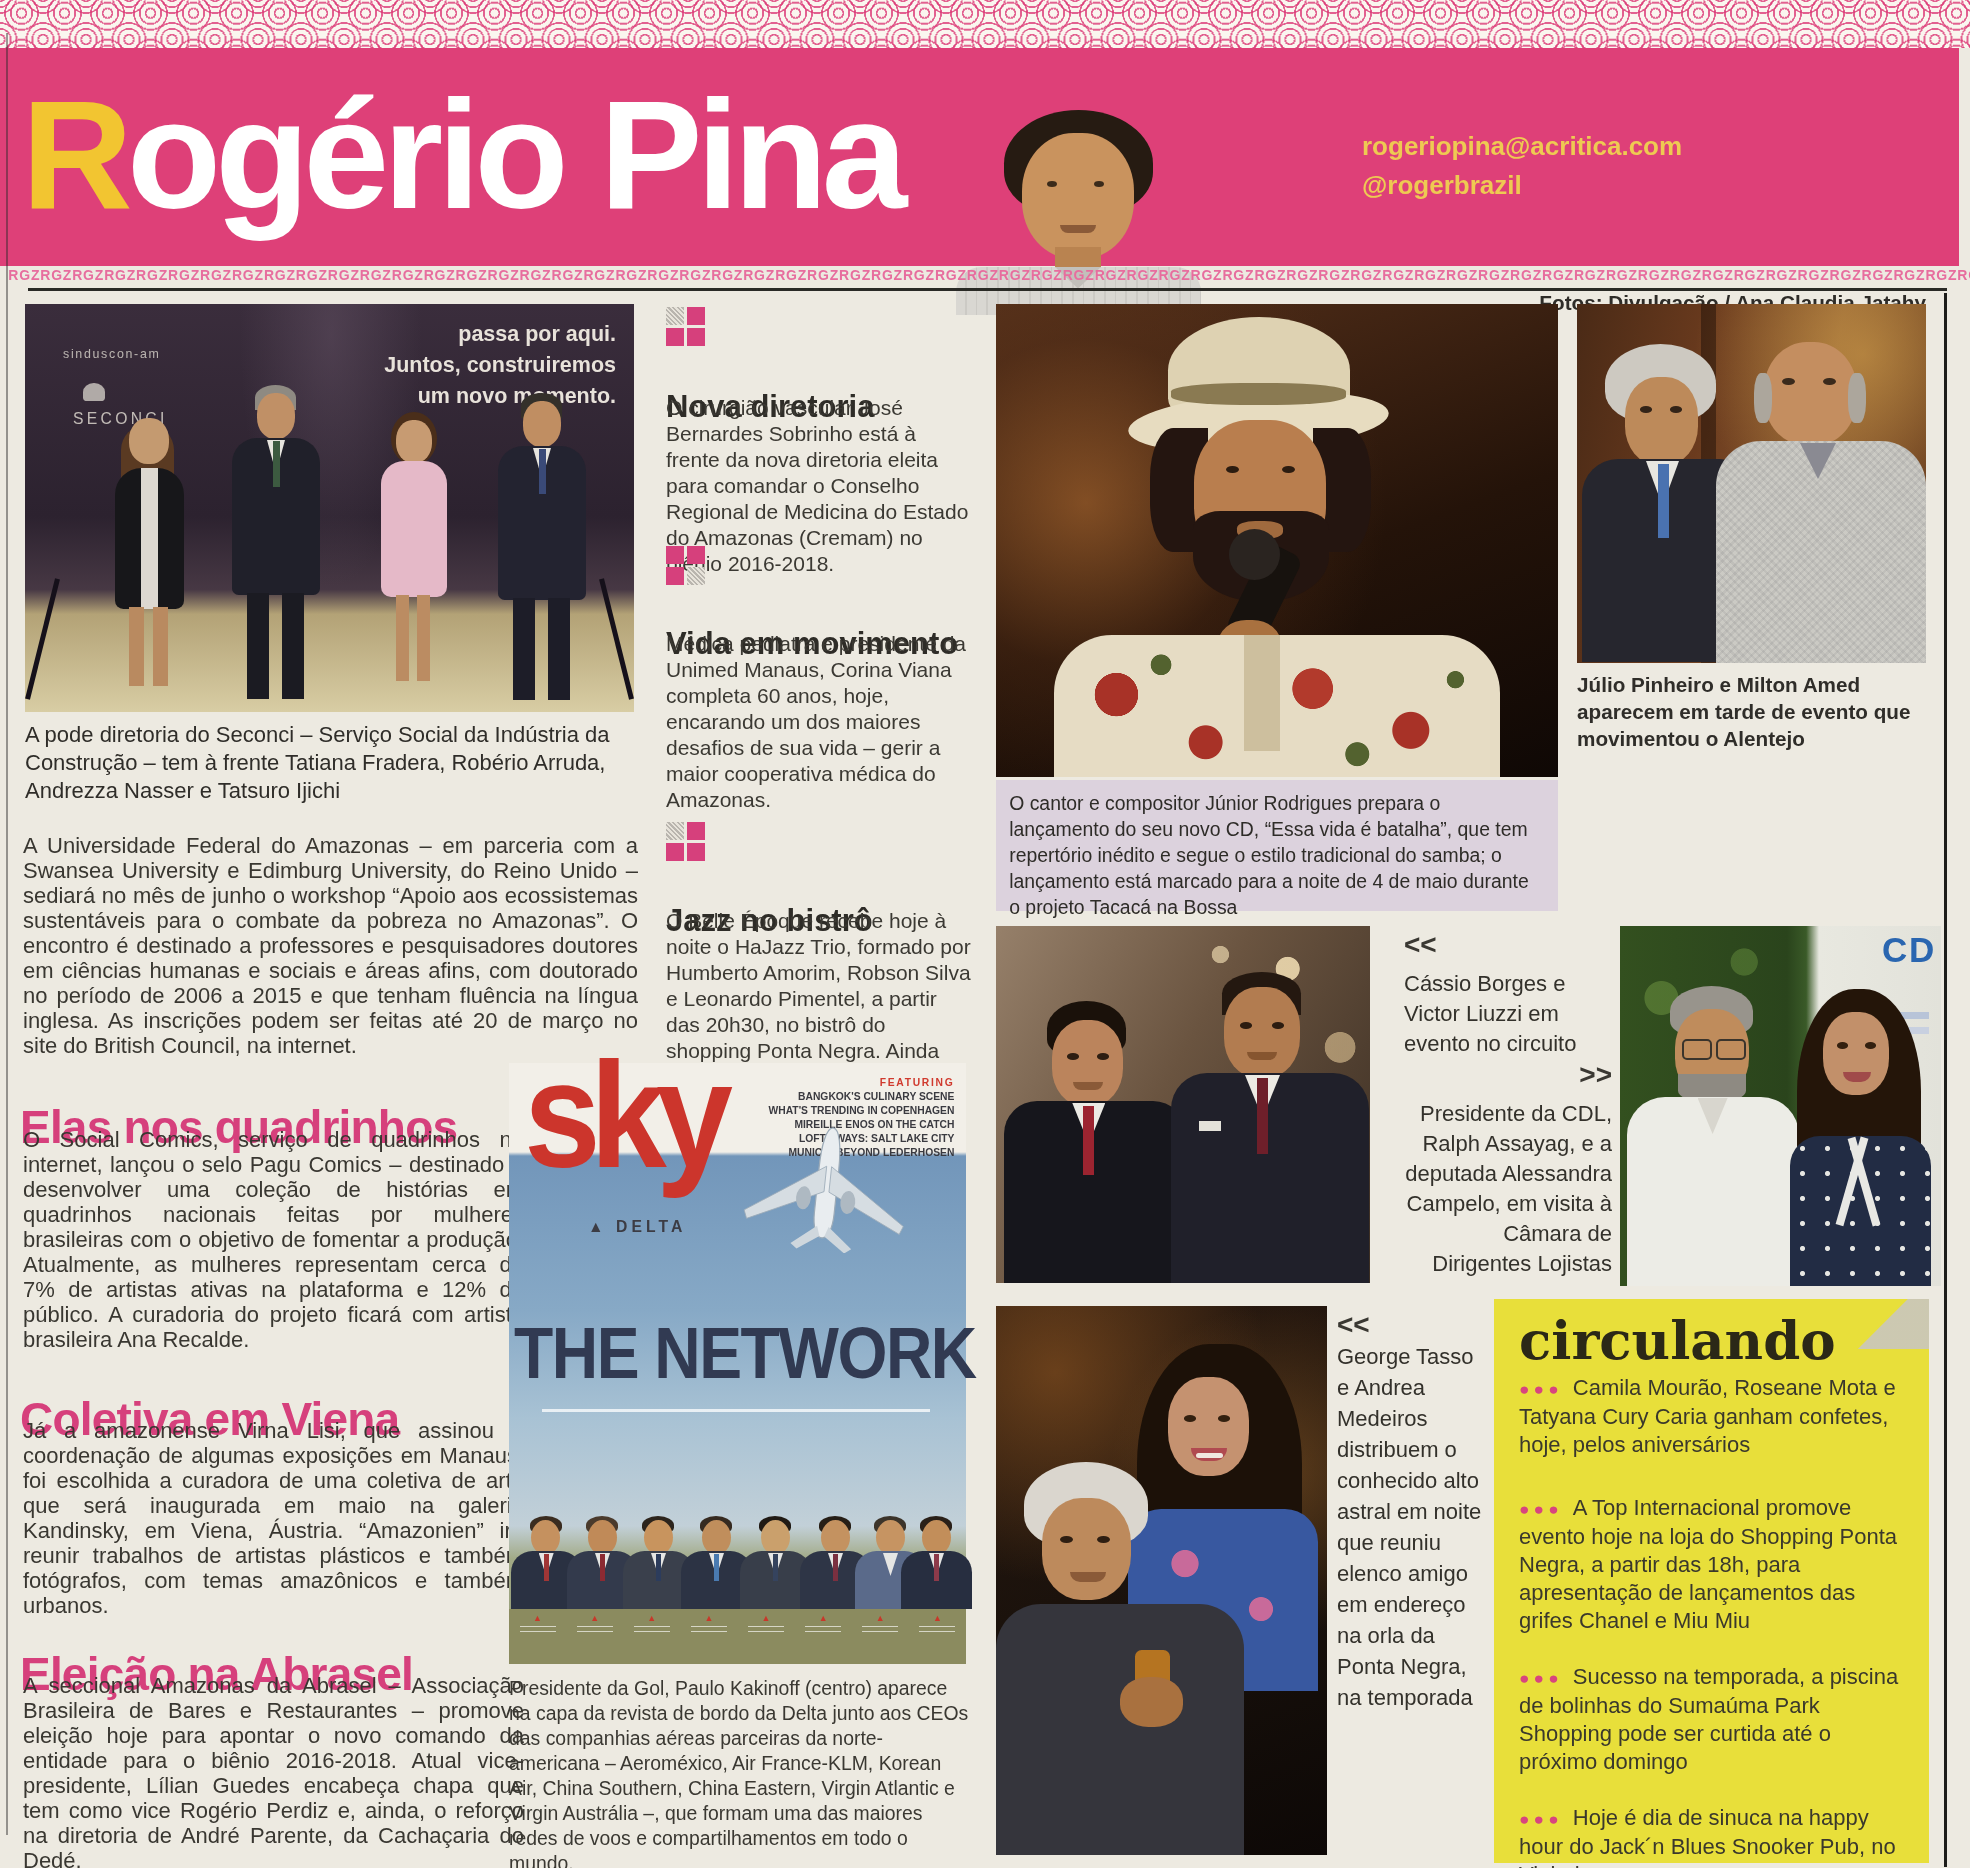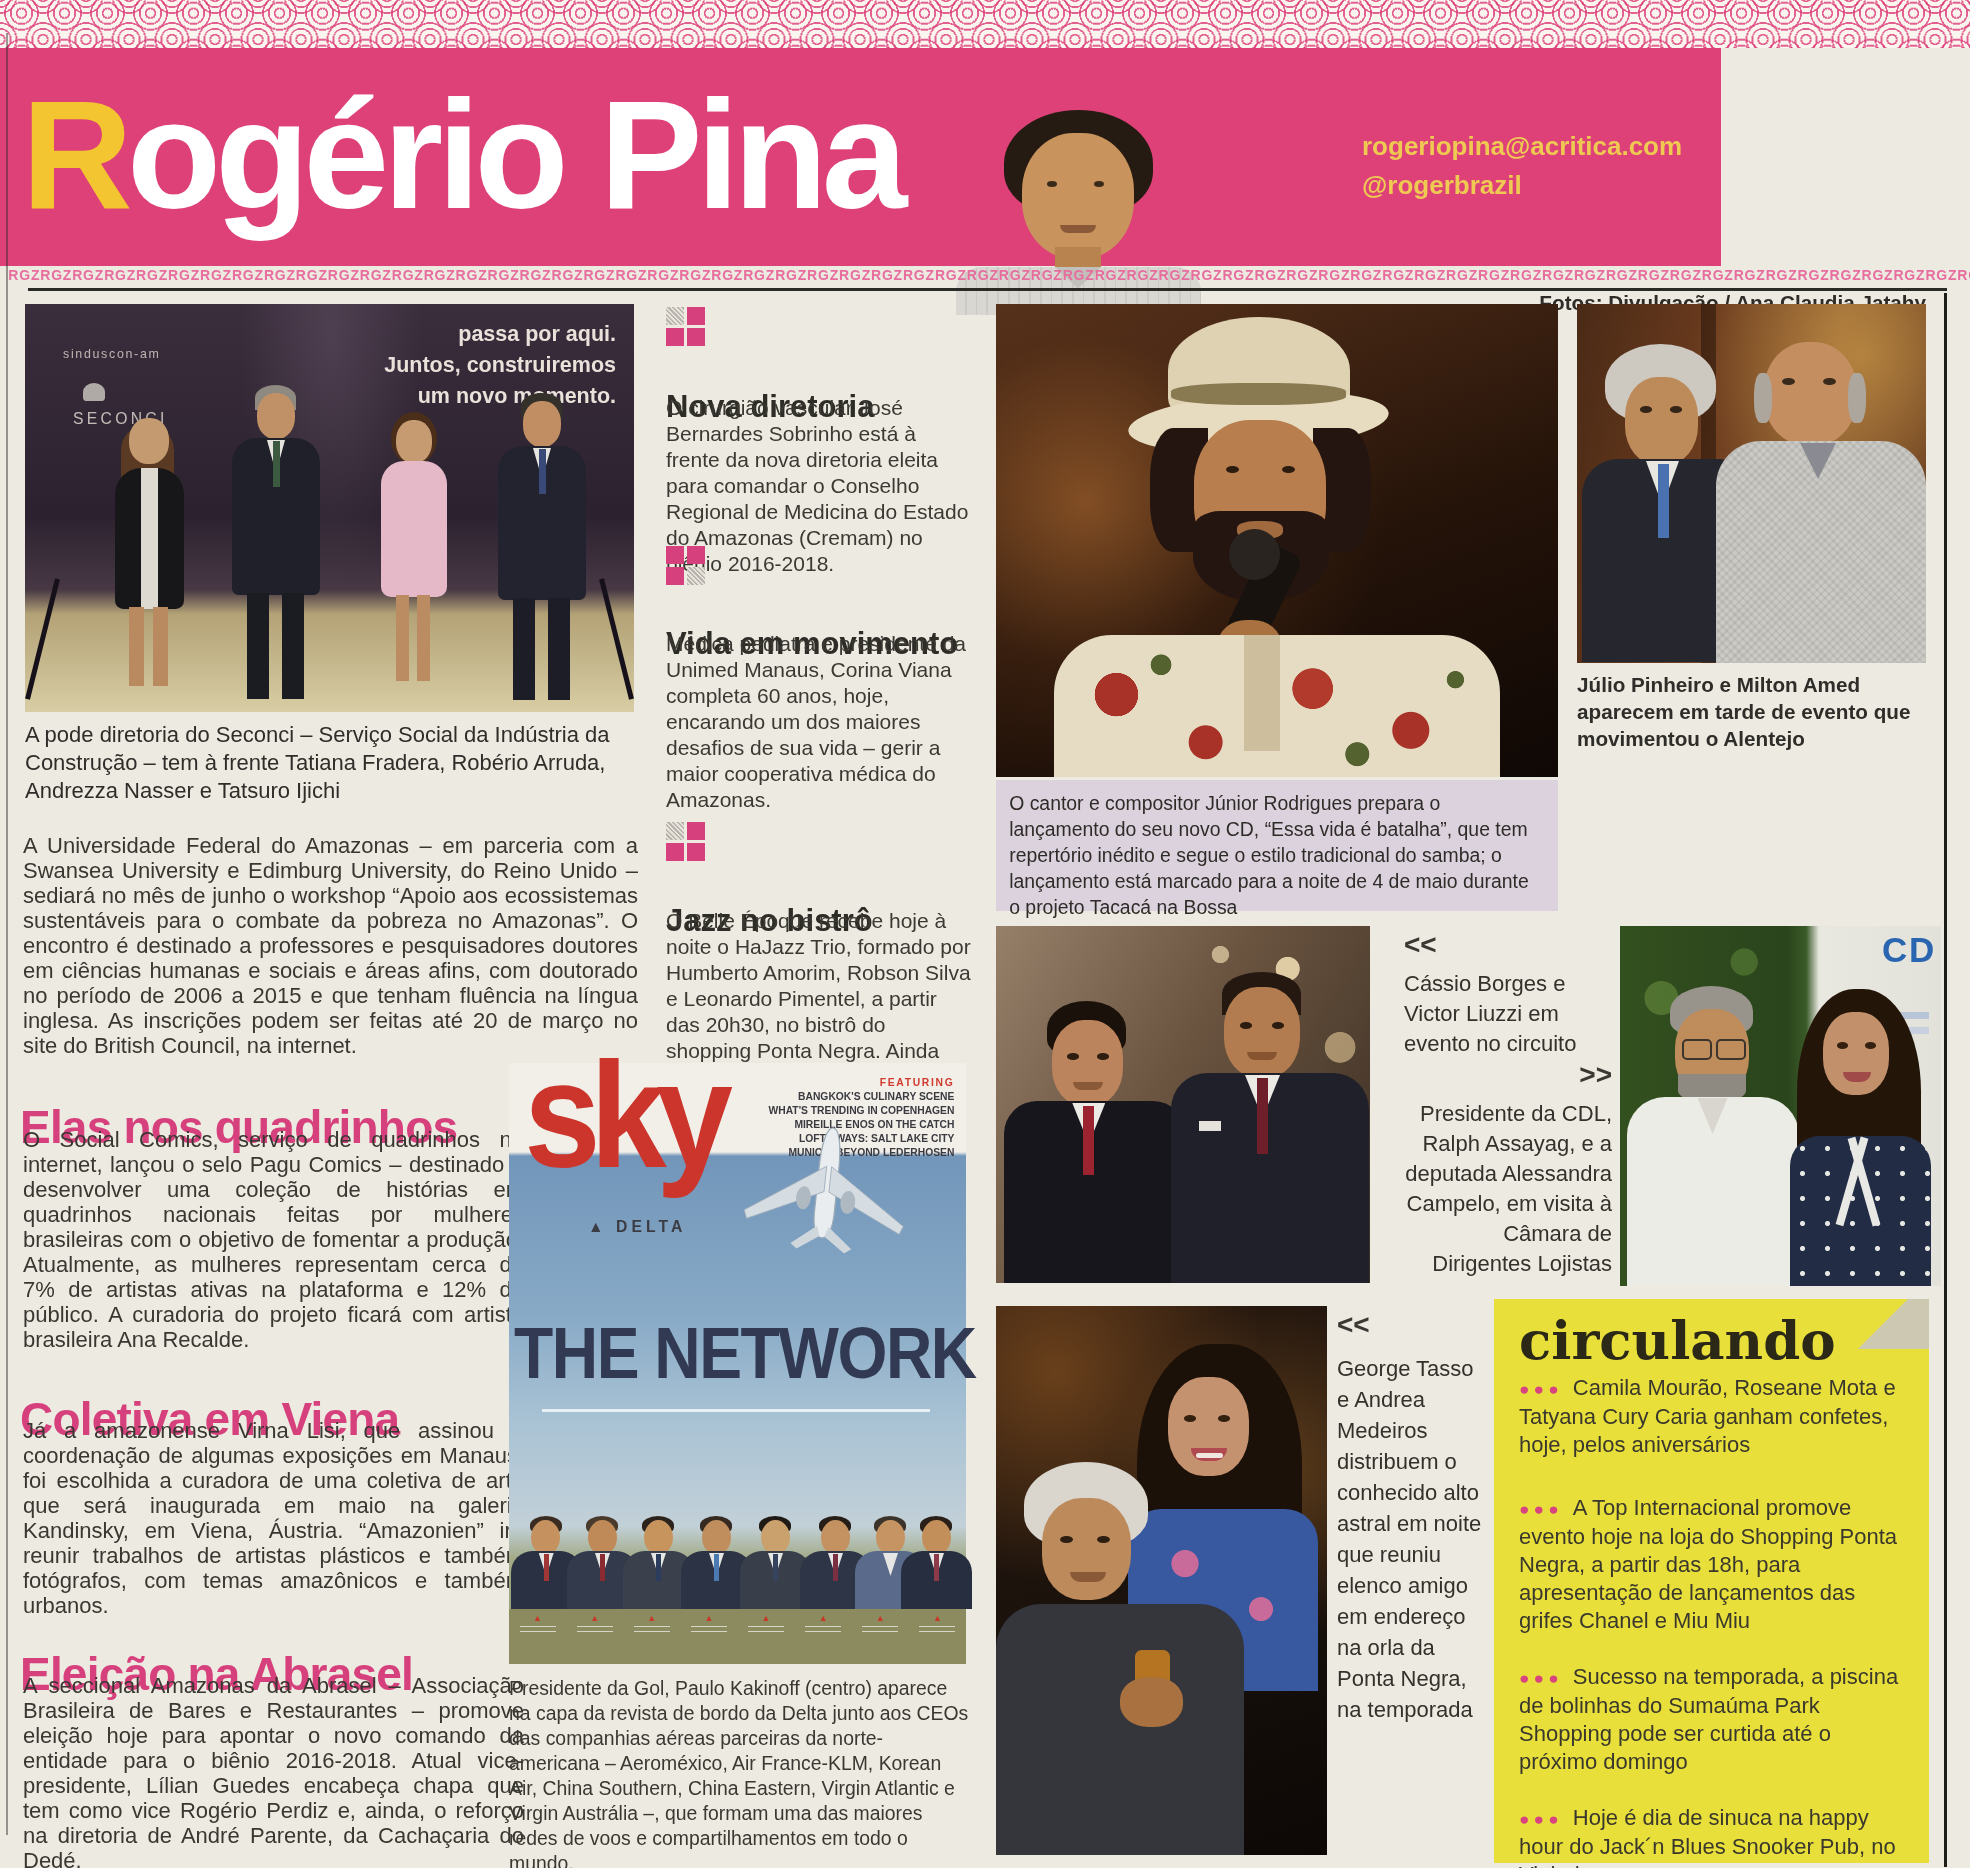--- a/index.html
+++ b/index.html
@@ -5,21 +5,21 @@
   html,body{margin:0;padding:0;background:#9a9690;}
   #page{position:relative;width:1971px;height:1869px;background:#edeae1;overflow:hidden;
         font-family:"Liberation Sans",sans-serif;color:#39372f;}
   .abs{position:absolute;}
   
   .deco-band{position:absolute;left:0;top:0;width:1971px;height:48px;background-color:#faf6ef;
     background-image:
       radial-gradient(circle, rgba(220,60,120,0) 0 4.1px, rgba(220,60,120,.8) 4.1px 5.8px, rgba(220,60,120,0) 5.8px 10px, rgba(220,60,120,.8) 10px 11.6px, rgba(220,60,120,0) 11.6px 15.7px, rgba(220,60,120,.8) 15.7px 17.4px, rgba(220,60,120,0) 17.4px),
       radial-gradient(circle, rgba(220,60,120,0) 0 4.1px, rgba(220,60,120,.8) 4.1px 5.8px, rgba(220,60,120,0) 5.8px 10px, rgba(220,60,120,.8) 10px 11.6px, rgba(220,60,120,0) 11.6px 15.7px, rgba(220,60,120,.8) 15.7px 17.4px, rgba(220,60,120,0) 17.4px);
     background-size:43px 43px,43px 43px;background-position:0 -8.3px,21.5px 18px;}
-  .banner{position:absolute;left:0;top:48px;width:1721px;height:218px;background:#de4078;}
+  .banner{position:absolute;left:0;top:48px;width:1959px;height:218px;background:#de4078;}
   .mast-title{position:absolute;left:21.5px;top:30px;font-size:154px;font-weight:bold;
     letter-spacing:-5.8px;line-height:1;color:#fff;white-space:nowrap;}
   .mast-title .init{color:#f2c531;}
   .contact{position:absolute;left:1362px;top:79px;font-size:26px;font-weight:bold;color:#eeca52;line-height:39px;}
   .rgz{position:absolute;left:8.3px;top:267px;width:1962px;height:18px;overflow:hidden;white-space:nowrap;
        font-size:14px;font-weight:bold;color:#e76d9e;letter-spacing:0.8px;}
   .hrule{position:absolute;left:28px;top:288px;width:1919px;height:2.5px;background:#2a2a26;}
   .vrule{position:absolute;left:1944px;top:293px;width:2.5px;height:1574px;background:#1d1d1a;}
   .ledge{position:absolute;left:5.8px;top:33px;width:2.5px;height:1802px;background:rgba(40,40,40,.45);}
   
@@ -443,21 +443,21 @@
       <div class="abs" style="left:101px;top:81px;width:13.2px;height:7.4px;background:#2e1e12;border-radius:50%;"></div>
       <div class="abs" style="left:74px;top:117px;width:36px;height:10px;background:#8a5a38;border-radius:0 0 16.5px 16.5px;"></div>
       <div class="abs" style="left:0;top:149px;width:248px;height:251px;background:#35353c;border-radius:45px 45px 0 0;"></div>
       <div class="abs" style="left:139px;top:195px;width:35px;height:48px;background:#c07a20;border-radius:6.6px 6.6px 10px 10px;opacity:.92;"></div>
       <div class="abs" style="left:124px;top:222px;width:63px;height:50px;background:#a9713f;border-radius:45%;"></div>
     </div>
   </div>
 
   <div class="abs" style="left:1337px;top:1311px;width:149px;">
     <div class="marker">&lt;&lt;</div>
-    <div class="sidecap" style="margin-top:14px;line-height:31px;">George Tasso e Andrea Medeiros distribuem o conhecido alto astral em noite que reuniu elenco amigo em endereço na orla da Ponta Negra, na temporada</div>
+    <div class="sidecap" style="margin-top:2px;line-height:31px;">George Tasso e Andrea Medeiros distribuem o conhecido alto astral em noite que reuniu elenco amigo em endereço na orla da Ponta Negra, na temporada</div>
   </div>
 
   <div class="circ">
     <div class="circ-notch"></div>
     <div class="circ-title">circulando</div>
     <div class="citem" style="margin-top:5px;"><span class="dots">●●●</span><span>Camila Mourão, Roseane Mota e Tatyana Cury Caria ganham confetes, hoje, pelos aniversários</span></div>
     <div class="citem" style="margin-top:35px;"><span class="dots">●●●</span><span>A Top Internacional promove evento hoje na loja do Shopping Ponta Negra, a partir das 18h, para apresentação de lançamentos das grifes Chanel e Miu Miu</span></div>
     <div class="citem" style="margin-top:28px;"><span class="dots">●●●</span><span>Sucesso na temporada, a piscina de bolinhas do Sumaúma Park Shopping pode ser curtida até o próximo domingo</span></div>
     <div class="citem" style="margin-top:28px;"><span class="dots">●●●</span><span>Hoje é dia de sinuca na happy hour do Jack´n Blues Snooker Pub, no Vieiralves</span></div>
 

